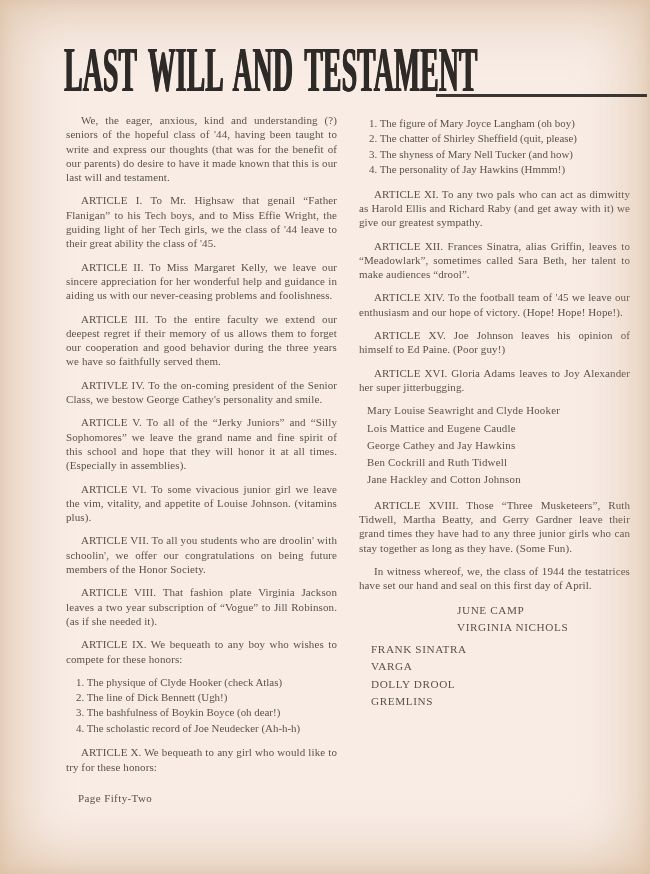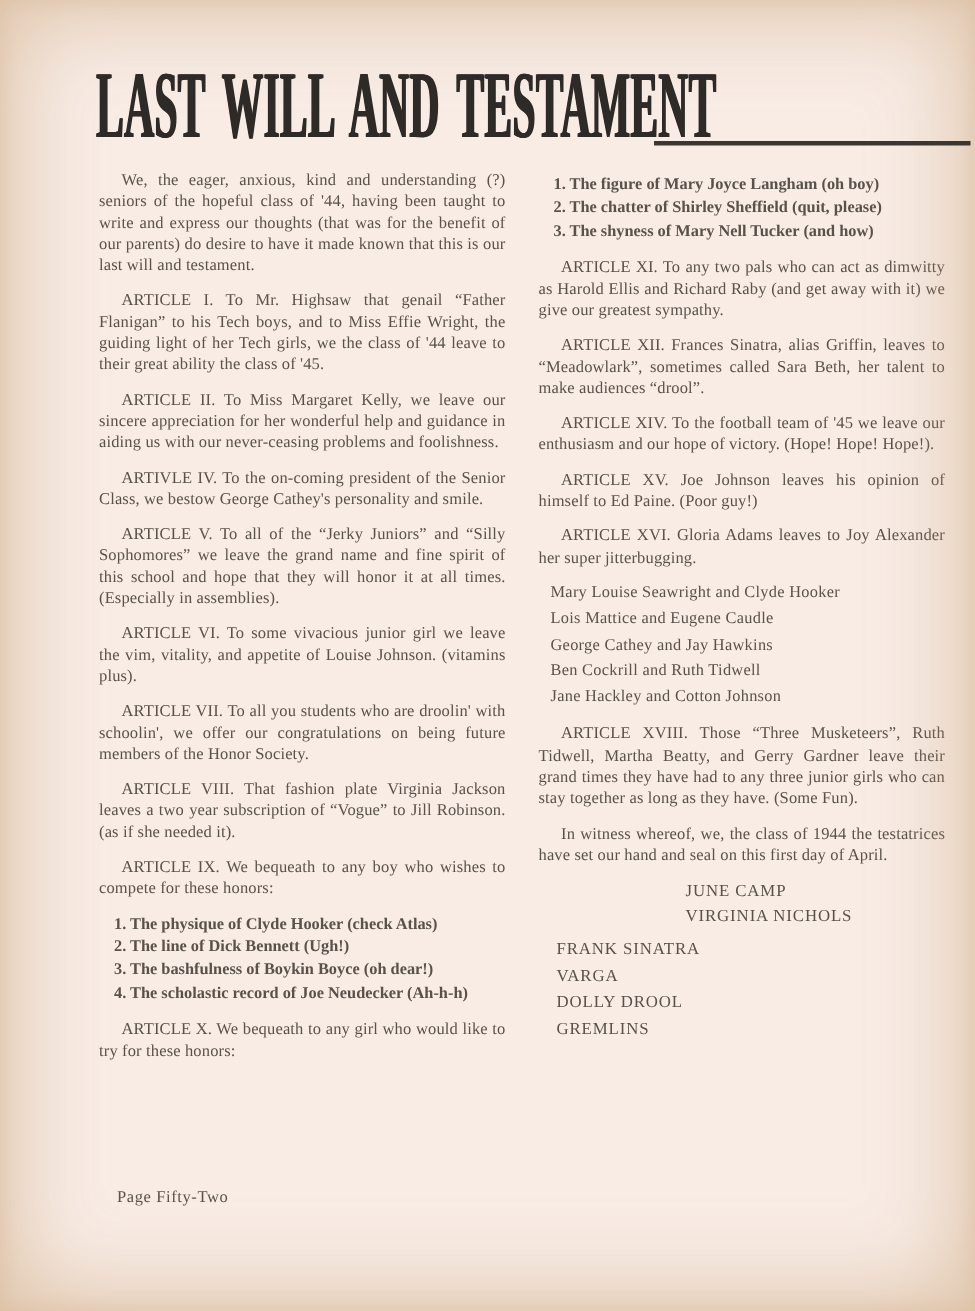--- a/index.html
+++ b/index.html
@@ -66,21 +66,20 @@
     line-height: 14.3px;
     text-align: justify;
     text-indent: 15px;
     letter-spacing: 0.1px;
   }
   .honors-list { margin: 1px 0 10px 10px; }
   .honors-item {
     font-size: 10.9px;
     line-height: 14.8px;
     margin: 0.5px 0;
-    font-weight: bold;
   }
   .couples-list { margin: 2px 0 11px 8px; }
   .couple-item {
     font-size: 10.9px;
     line-height: 14.3px;
     margin: 3px 0;
     letter-spacing: 0.2px;
   }
   .signatures { margin: 4px 0 0 98px; }
   .signature {
@@ -117,40 +116,42 @@
   </div>
   <div class="title-rule"></div>
 </div>
 
 <div class="columns">
 
   <div class="col">
     <p class="para">We, the eager, anxious, kind and understanding (?) seniors of the hopeful class of '44, having been taught to write and express our thoughts (that was for the benefit of our parents) do desire to have it made known that this is our last will and testament.</p>
     <p class="para">ARTICLE I. To Mr. Highsaw that genail “Father Flanigan” to his Tech boys, and to Miss Effie Wright, the guiding light of her Tech girls, we the class of '44 leave to their great ability the class of '45.</p>
     <p class="para">ARTICLE II. To Miss Margaret Kelly, we leave our sincere appreciation for her wonderful help and guidance in aiding us with our never-ceasing problems and foolishness.</p>
+    <p class="para">ARTICLE III. To the entire faculty we extend our deepest regret if their memory of us allows them to forget our cooperation and good behavior during the three years we have so faithfully served them.</p>
     <p class="para">ARTIVLE IV. To the on-coming president of the Senior Class, we bestow George Cathey's personality and smile.</p>
     <p class="para">ARTICLE V. To all of the “Jerky Juniors” and “Silly Sophomores” we leave the grand name and fine spirit of this school and hope that they will honor it at all times. (Especially in assemblies).</p>
     <p class="para">ARTICLE VI. To some vivacious junior girl we leave the vim, vitality, and appetite of Louise Johnson. (vitamins plus).</p>
     <p class="para">ARTICLE VII. To all you students who are droolin' with schoolin', we offer our congratulations on being future members of the Honor Society.</p>
     <p class="para">ARTICLE VIII. That fashion plate Virginia Jackson leaves a two year subscription of “Vogue” to Jill Robinson. (as if she needed it).</p>
     <p class="para">ARTICLE IX. We bequeath to any boy who wishes to compete for these honors:</p>
     <div class="honors-list">
       <div class="honors-item">1. The physique of Clyde Hooker (check Atlas)</div>
       <div class="honors-item">2. The line of Dick Bennett (Ugh!)</div>
       <div class="honors-item">3. The bashfulness of Boykin Boyce (oh dear!)</div>
       <div class="honors-item">4. The scholastic record of Joe Neudecker (Ah-h-h)</div>
     </div>
     <p class="para">ARTICLE X. We bequeath to any girl who would like to try for these honors:</p>
   </div>
 
   <div class="col">
     <div class="honors-list" style="margin-top:3px">
       <div class="honors-item">1. The figure of Mary Joyce Langham (oh boy)</div>
       <div class="honors-item">2. The chatter of Shirley Sheffield (quit, please)</div>
       <div class="honors-item">3. The shyness of Mary Nell Tucker (and how)</div>
+      <div class="honors-item">4. The personality of Jay Hawkins (Hmmm!)</div>
     </div>
     <p class="para">ARTICLE XI. To any two pals who can act as dimwitty as Harold Ellis and Richard Raby (and get away with it) we give our greatest sympathy.</p>
     <p class="para">ARTICLE XII. Frances Sinatra, alias Griffin, leaves to “Meadowlark”, sometimes called Sara Beth, her talent to make audiences “drool”.</p>
     <p class="para">ARTICLE XIV. To the football team of '45 we leave our enthusiasm and our hope of victory. (Hope! Hope! Hope!).</p>
     <p class="para">ARTICLE XV. Joe Johnson leaves his opinion of himself to Ed Paine. (Poor guy!)</p>
     <p class="para">ARTICLE XVI. Gloria Adams leaves to Joy Alexander her super jitterbugging.</p>
     <div class="couples-list">
       <div class="couple-item">Mary Louise Seawright and Clyde Hooker</div>
       <div class="couple-item">Lois Mattice and Eugene Caudle</div>
       <div class="couple-item">George Cathey and Jay Hawkins</div>

